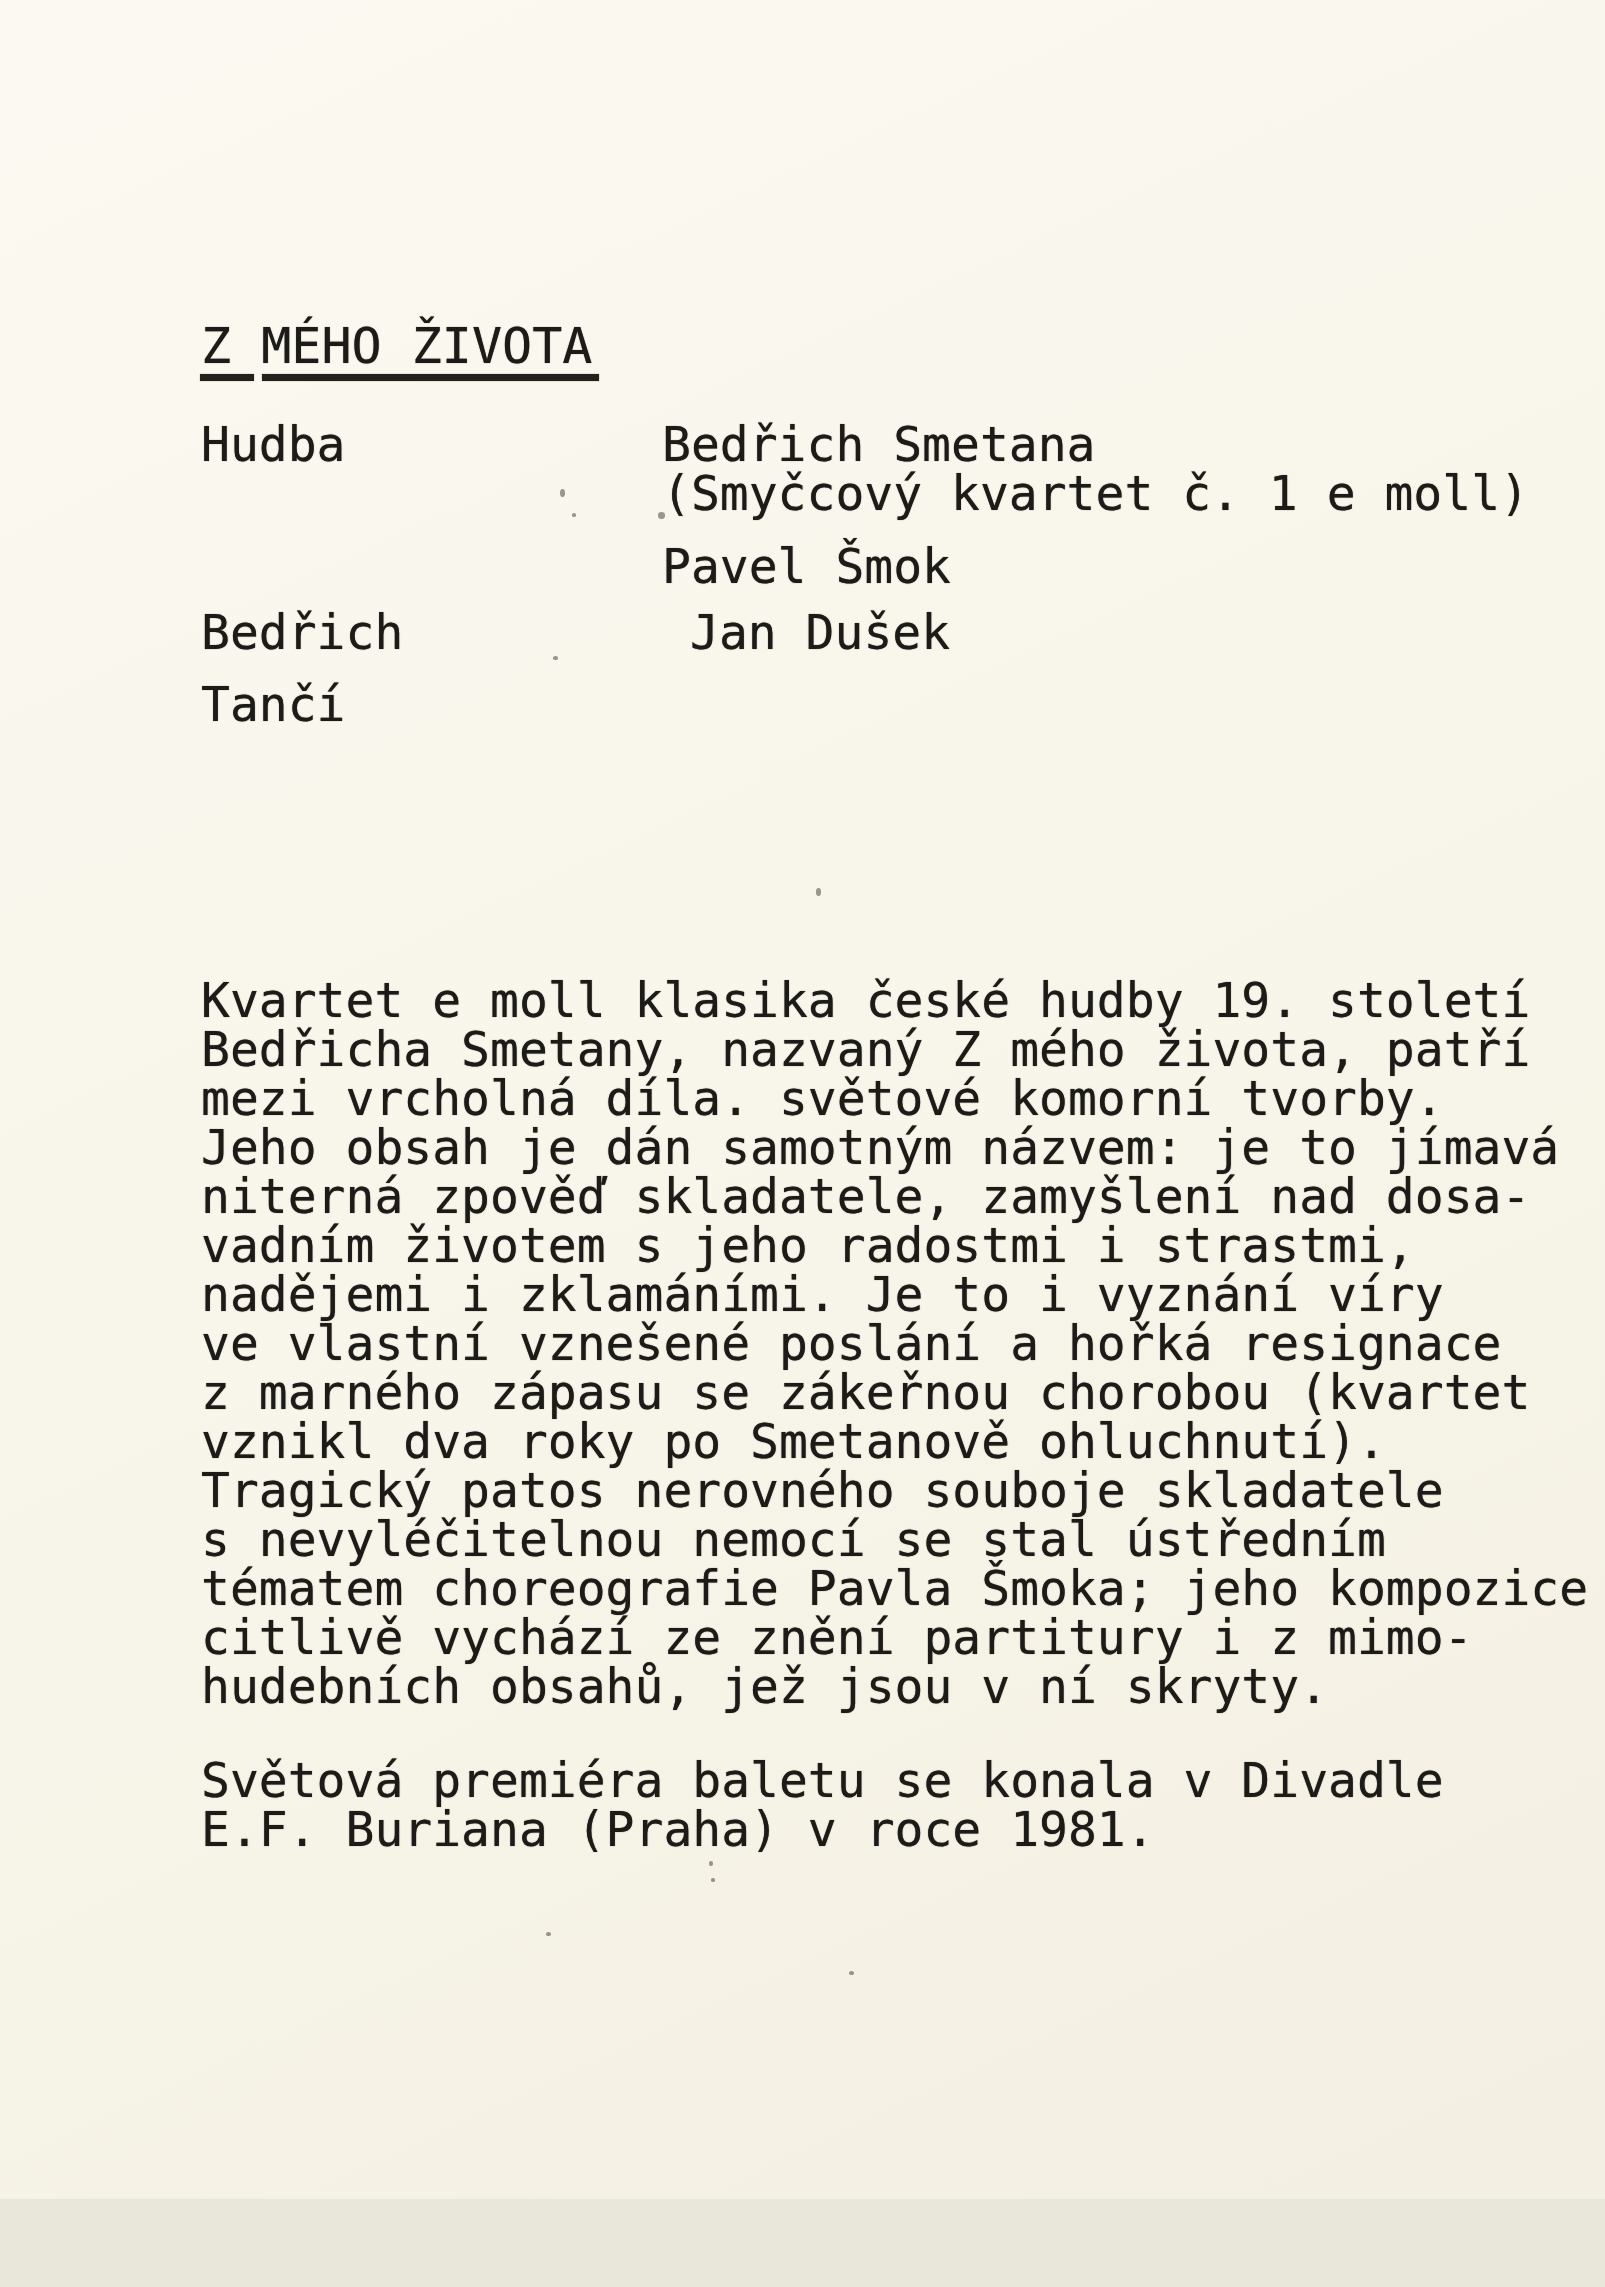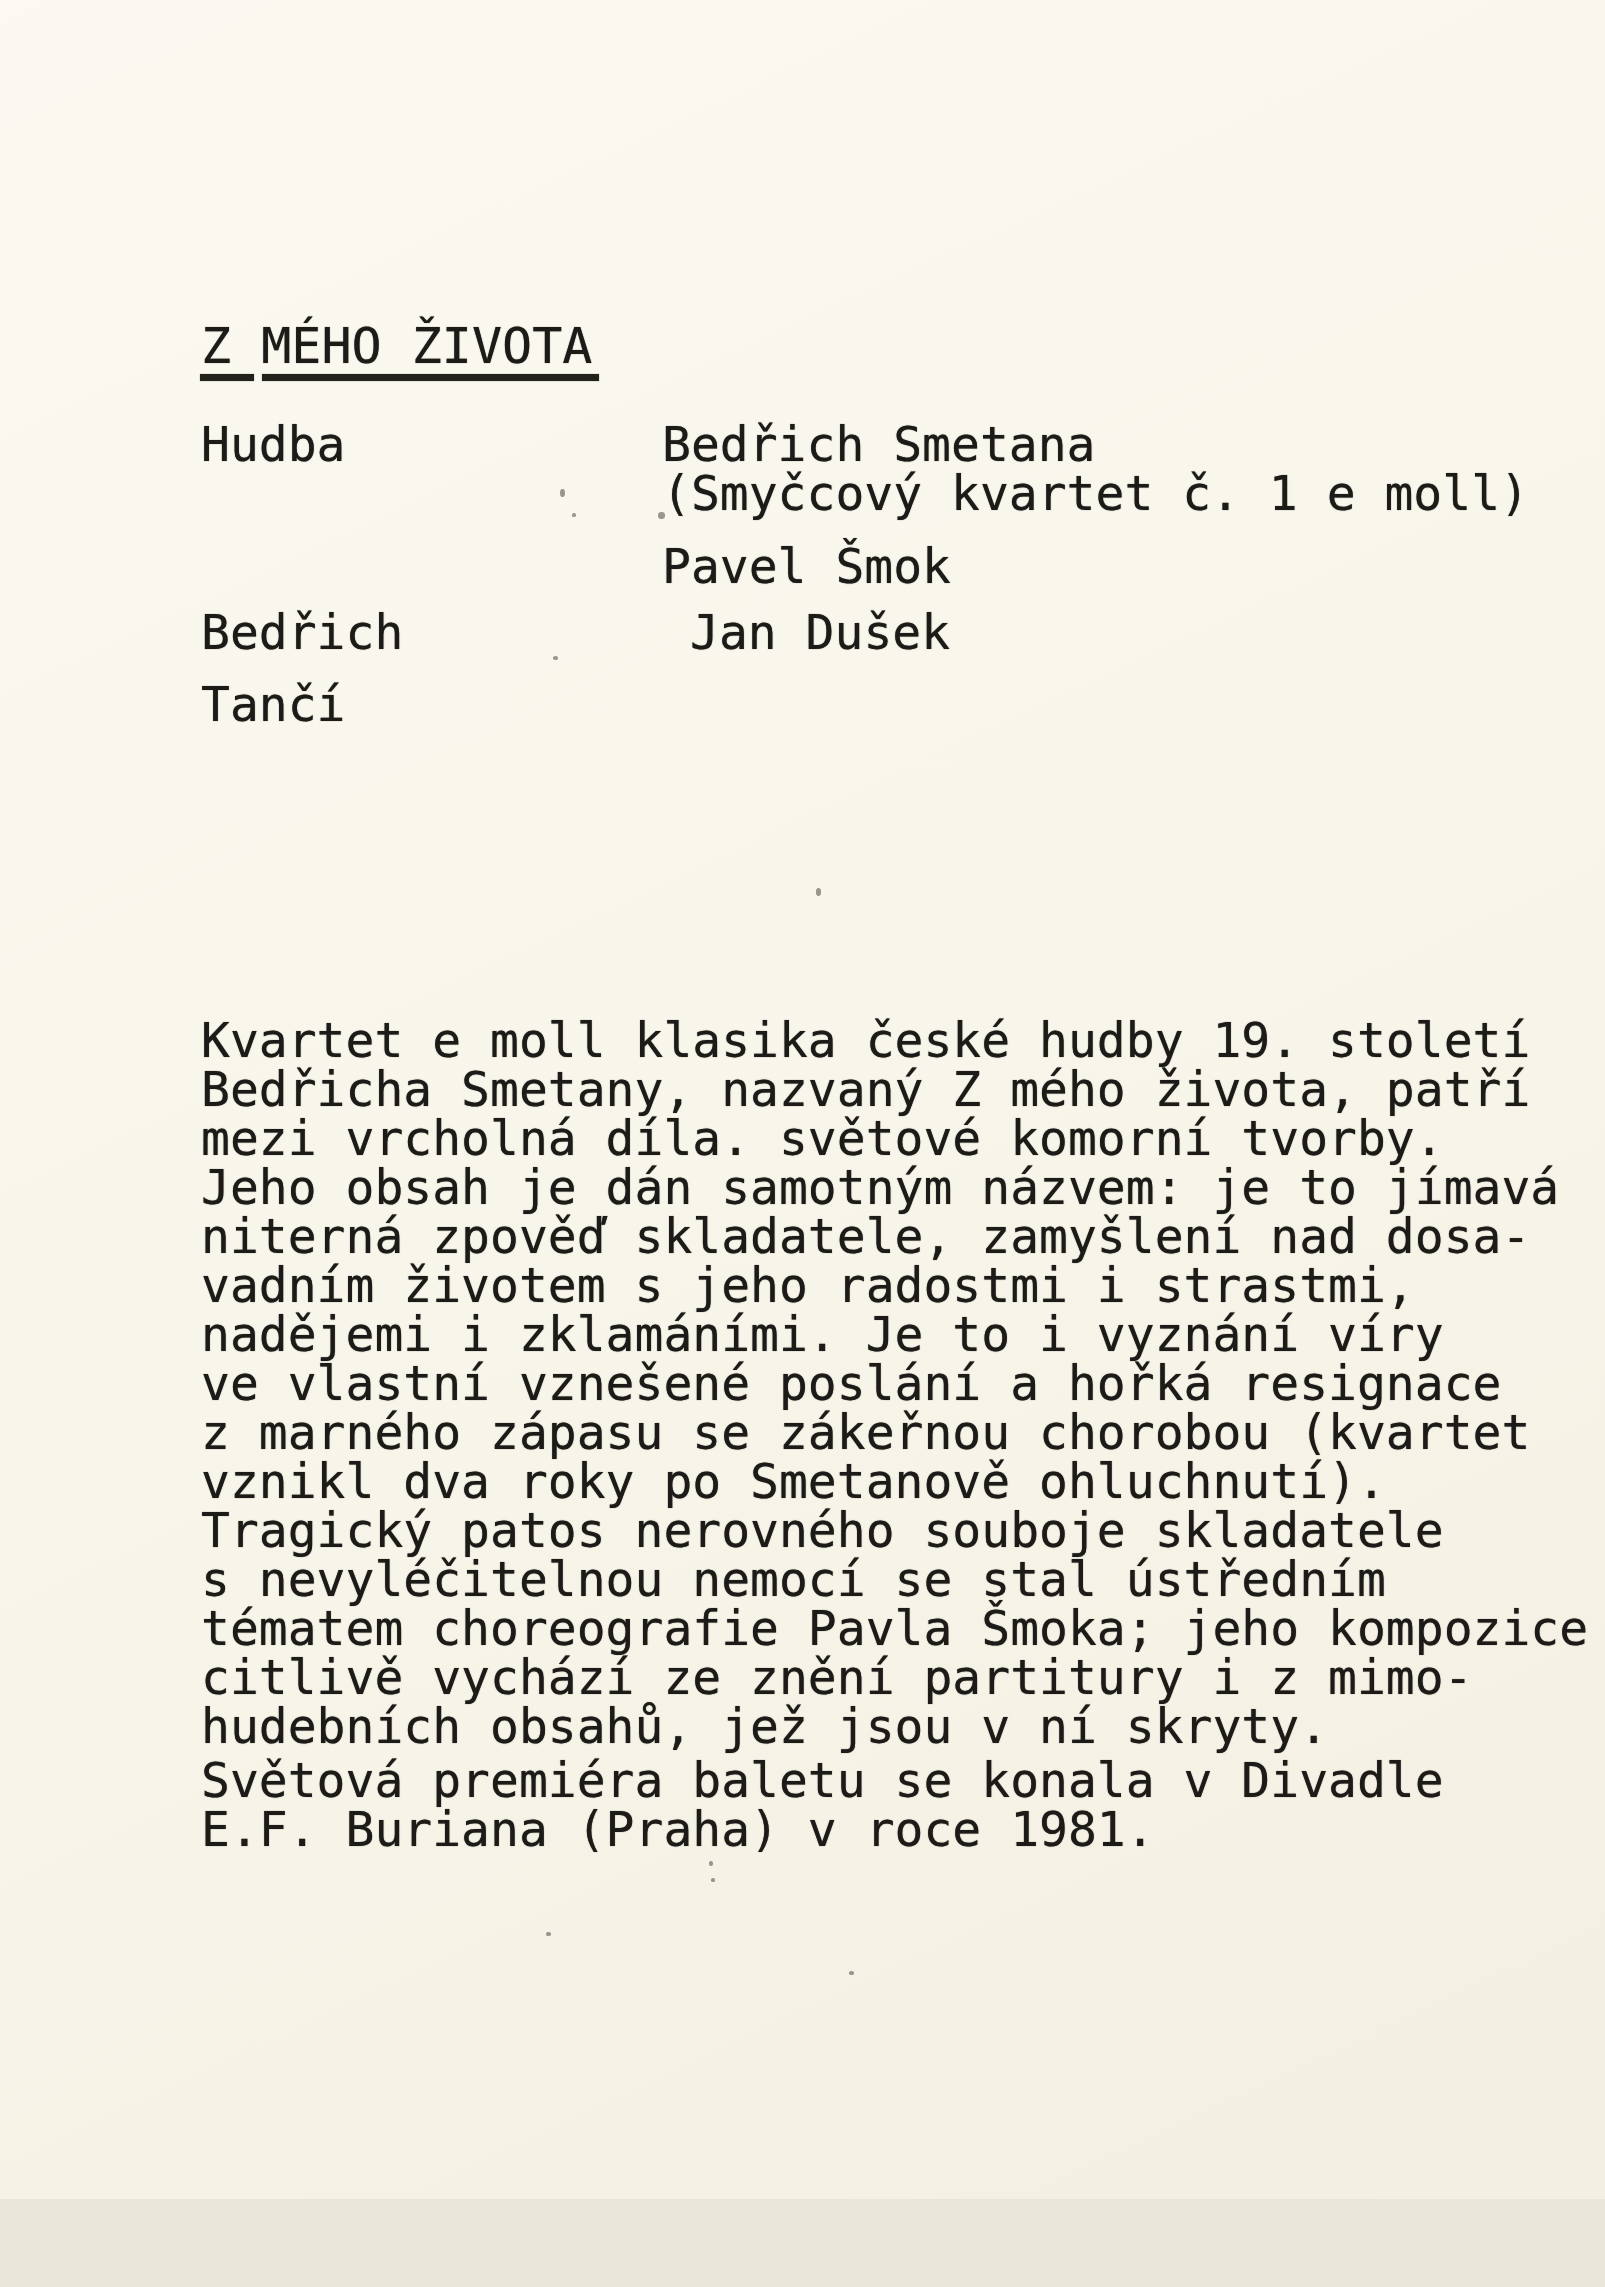--- a/index.html
+++ b/index.html
@@ -51,21 +51,21 @@
   <div class="txt value-col" style="top:420px;">Bedřich Smetana
 (Smyčcový kvartet č. 1 e moll)</div>
 
   <div class="txt value-col" style="top:542px;">Pavel Šmok</div>
 
   <div class="txt label-col" style="top:608px;">Bedřich</div>
   <div class="txt value-col" style="top:608px;margin-left:28px;">Jan Dušek</div>
 
   <div class="txt label-col" style="top:680px;">Tančí</div>
 
-  <div class="txt" style="left:201px; top:976px;margin-top:40px;">Kvartet e moll klasika české hudby 19. století
+  <div class="txt" style="left:201px; top:976px;">Kvartet e moll klasika české hudby 19. století
 Bedřicha Smetany, nazvaný Z mého života, patří
 mezi vrcholná díla. světové komorní tvorby.
 Jeho obsah je dán samotným názvem: je to jímavá
 niterná zpověď skladatele, zamyšlení nad dosa-
 vadním životem s jeho radostmi i strastmi,
 nadějemi i zklamáními. Je to i vyznání víry
 ve vlastní vznešené poslání a hořká resignace
 z marného zápasu se zákeřnou chorobou (kvartet
 vznikl dva roky po Smetanově ohluchnutí).
 Tragický patos nerovného souboje skladatele

